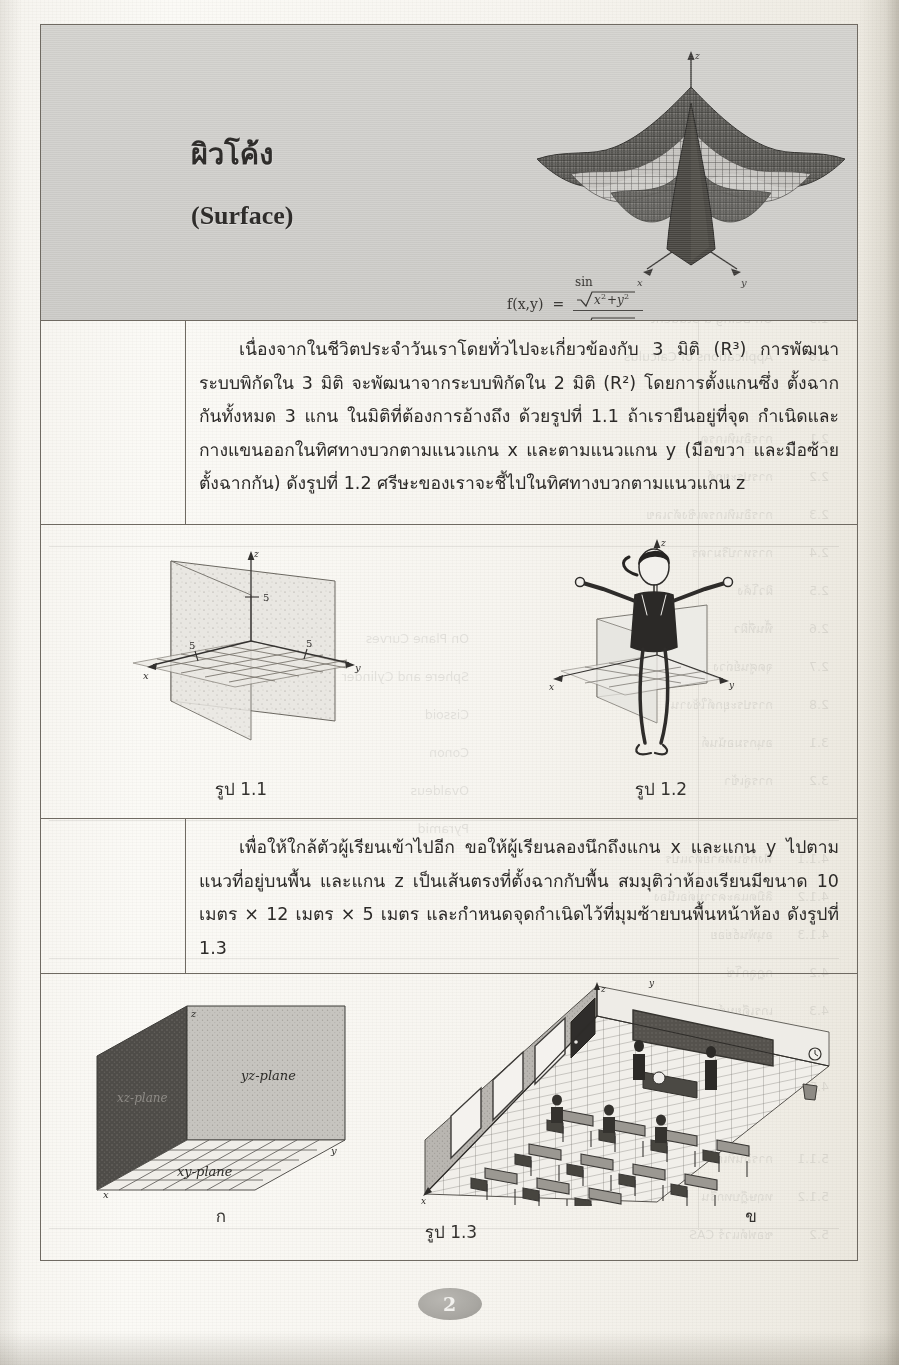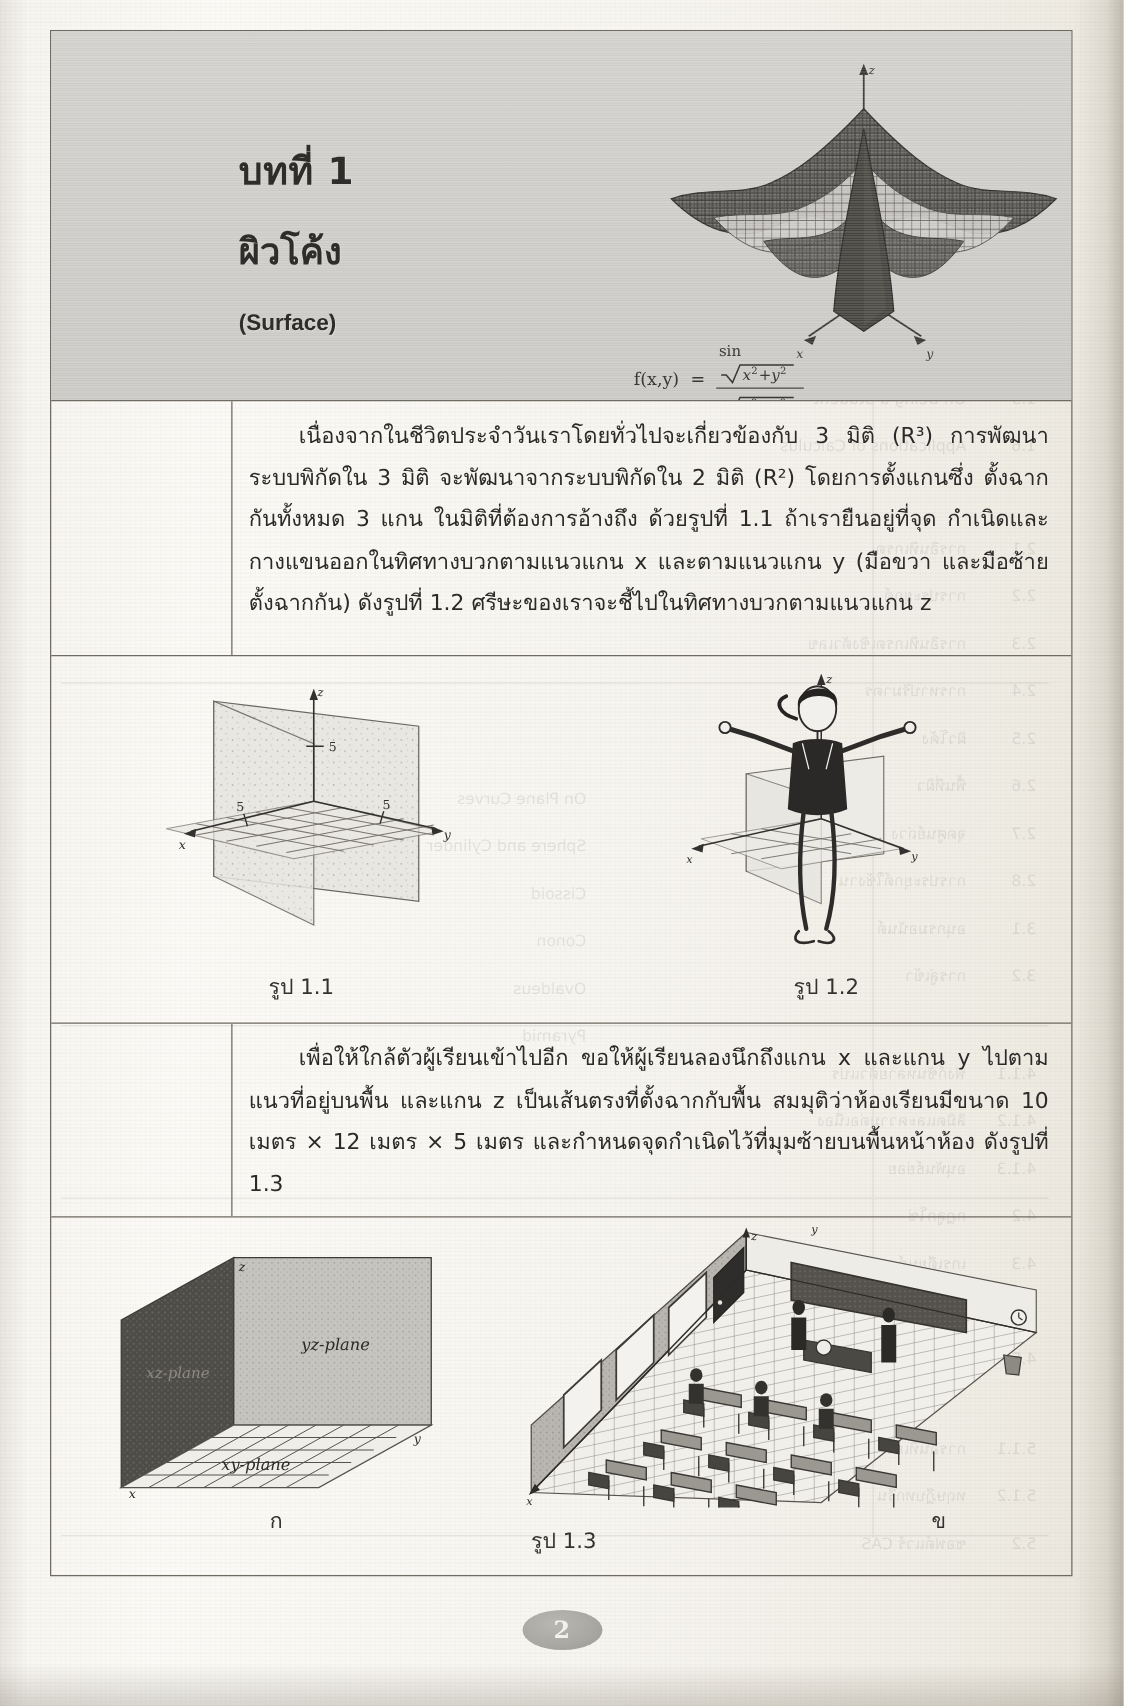--- a/index.html
+++ b/index.html
@@ -65,21 +65,21 @@
     content:"";position:absolute;inset:0;
     background:repeating-linear-gradient(0deg,rgba(255,255,255,.10) 0 1px,rgba(0,0,0,.015) 1px 2px);
   }
   .chap-title{
     position:absolute;left:150px;top:88px;width:260px;
     color:#2f2d2b;font-weight:bold;z-index:3;
     text-shadow:.5px .5px 0 rgba(255,255,255,.35);
   }
   .chap-line1{font-size:30px;letter-spacing:.5px;}
   .chap-line2{font-size:29px;margin-top:18px;}
-  .chap-line3{font-size:18px;margin-top:24px;font-family:Liberation Sans, sans-serif;}
+  .chap-line3{font-size:26px;margin-top:24px;font-family:Liberation Serif, serif;}
 
   
   #formula{
     position:absolute;left:466px;top:250px;z-index:3;
     color:#3a3835;font-size:13px;
     font-family:"DejaVu Serif","Liberation Serif",serif;
     display:flex;align-items:center;gap:9px;
   }
   #formula .fx{font-size:14px;}
   #formula .eq{font-size:14px;}
@@ -173,21 +173,20 @@
   <div class="bl-row" style="left:430px;top:734px;">Conon</div>
   <div class="bl-row" style="left:430px;top:772px;">Ovaldeus</div>
   <div class="bl-row" style="left:430px;top:810px;">Pyramid</div>
 </div>
 
 <div id="frame">
 
   <div id="header">
 
     <div class="chap-title">
-      <div class="chap-line1">บทที่ 1</div>
       <div class="chap-line2">ผิวโค้ง</div>
       <div class="chap-line3">(Surface)</div>
     </div>
 
     <svg id="surface" style="position:absolute;left:478px;top:18px;" width="330" height="270" viewBox="0 0 330 270">
       <defs>
         <clipPath id="cpSurf">
             <rect x="0" y="0" width="330" height="270"></rect>
           </clipPath>
         <pattern id="meshdark" width="6" height="6" patternUnits="userSpaceOnUse">

